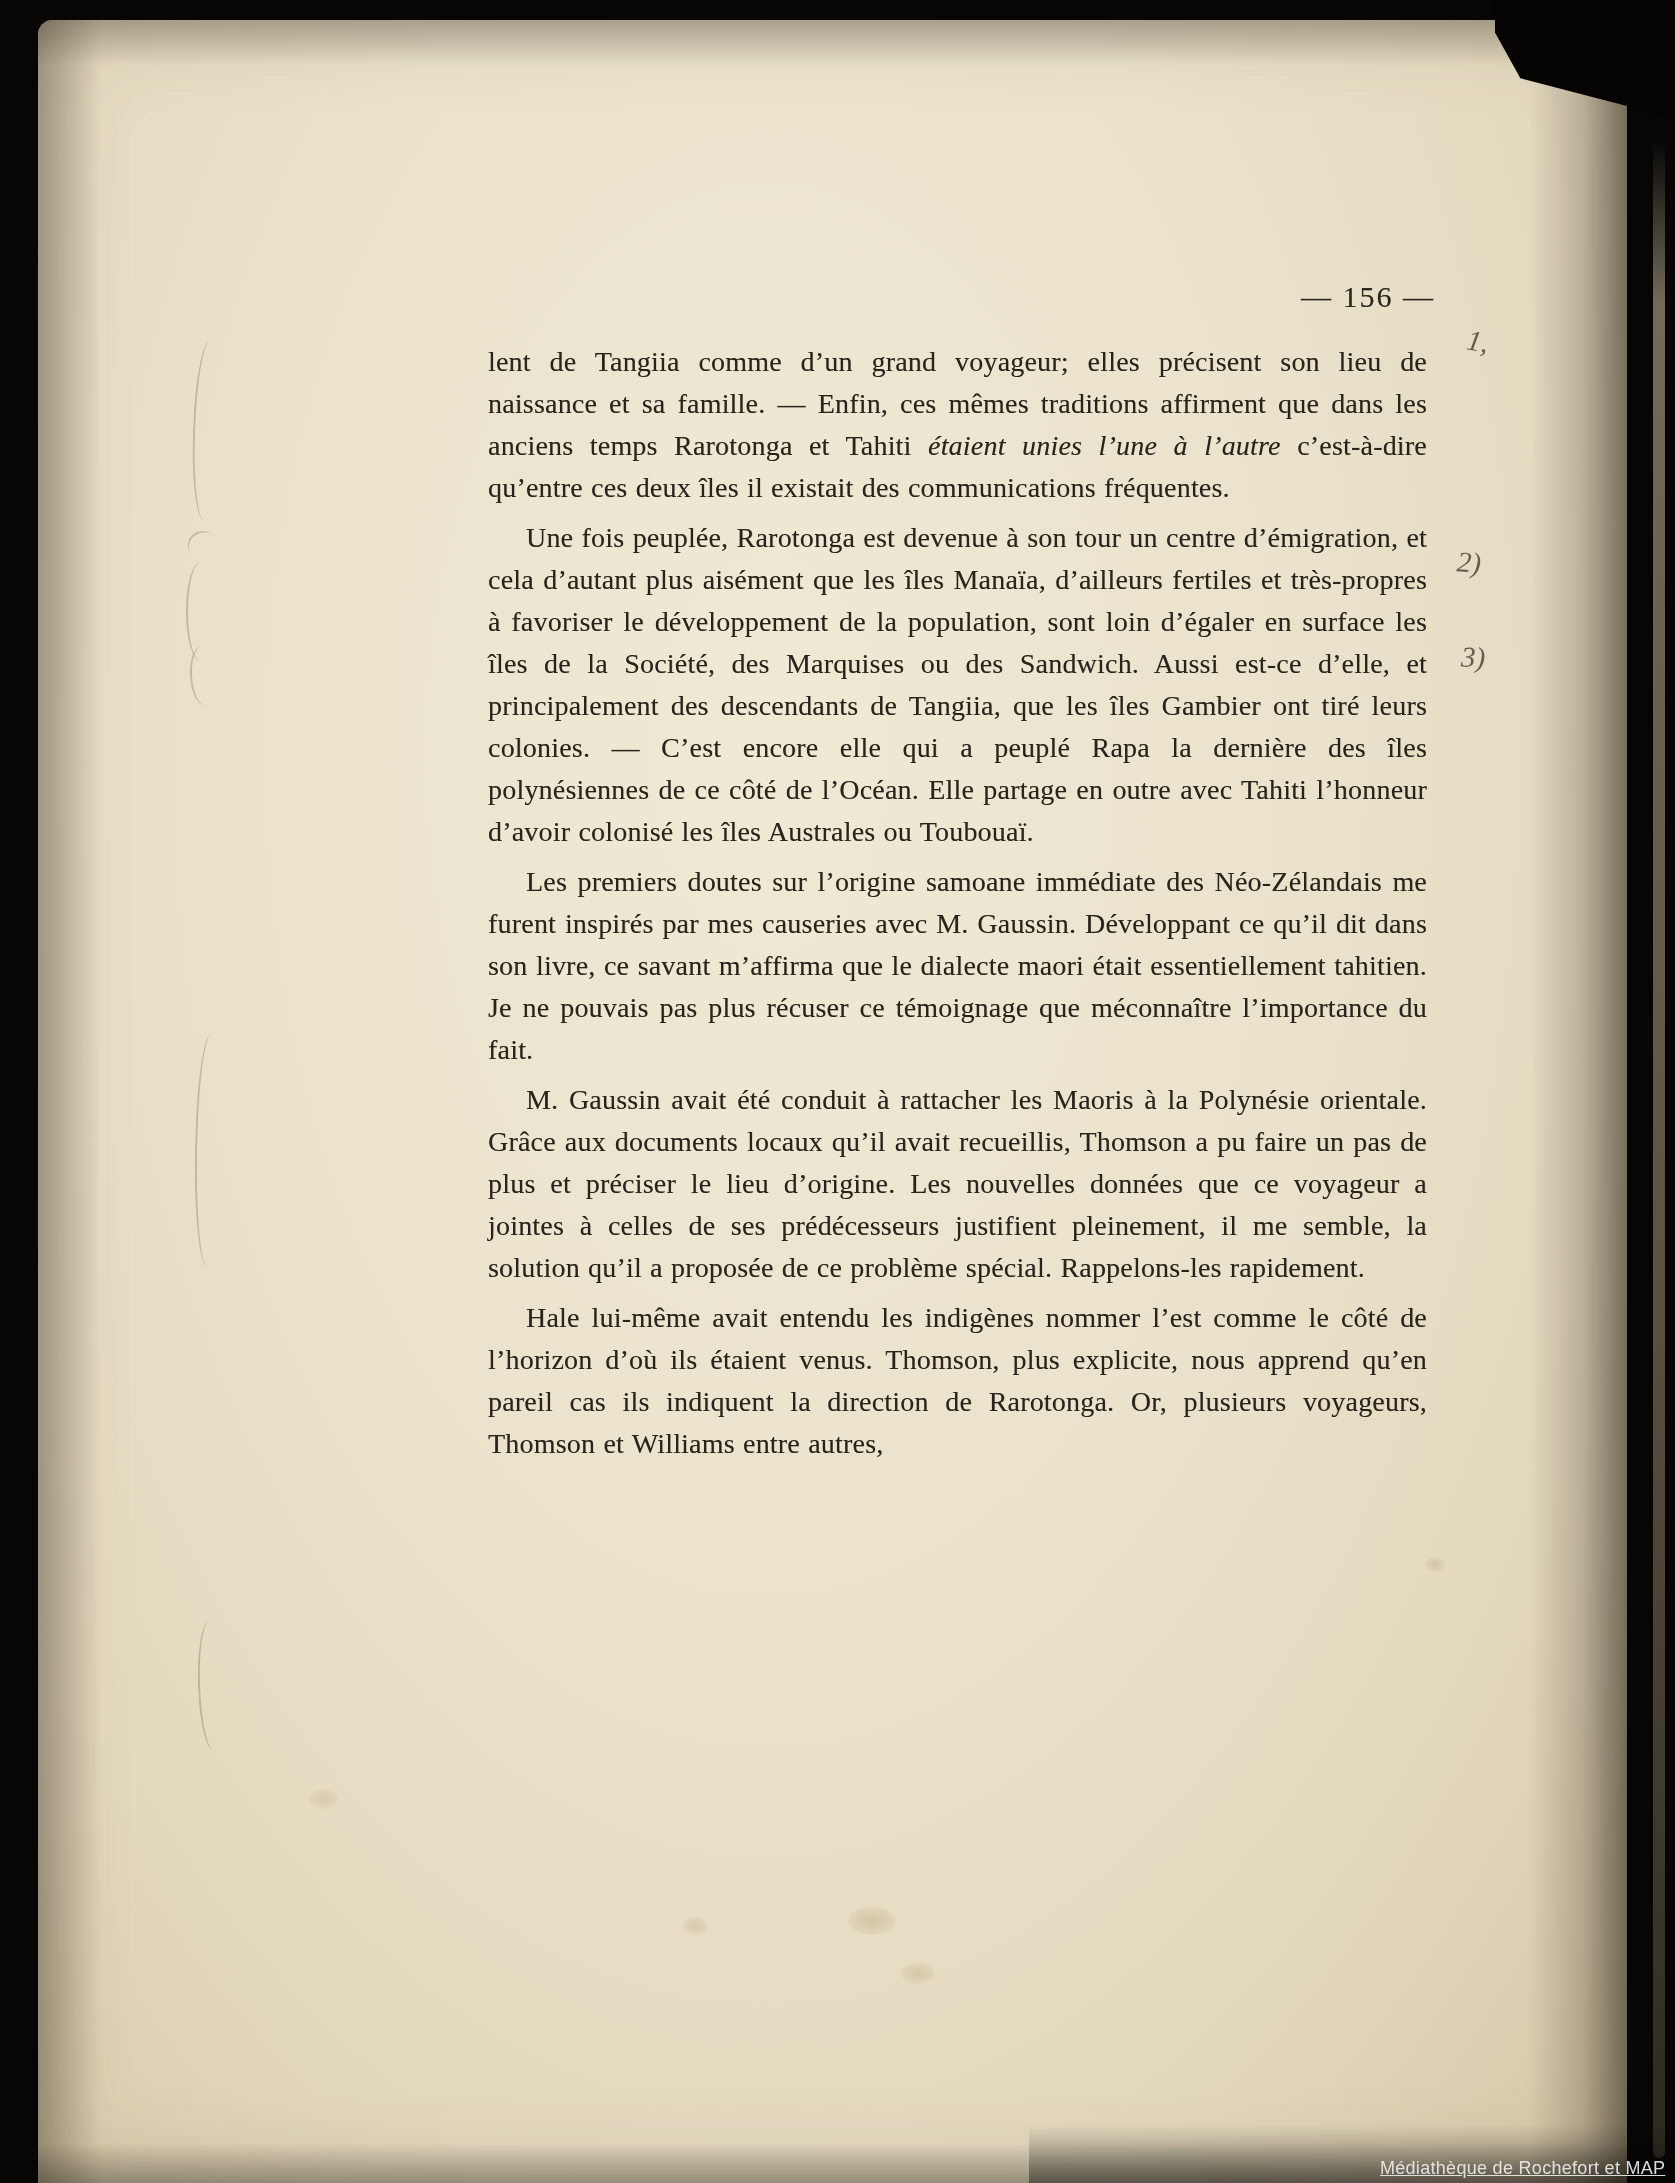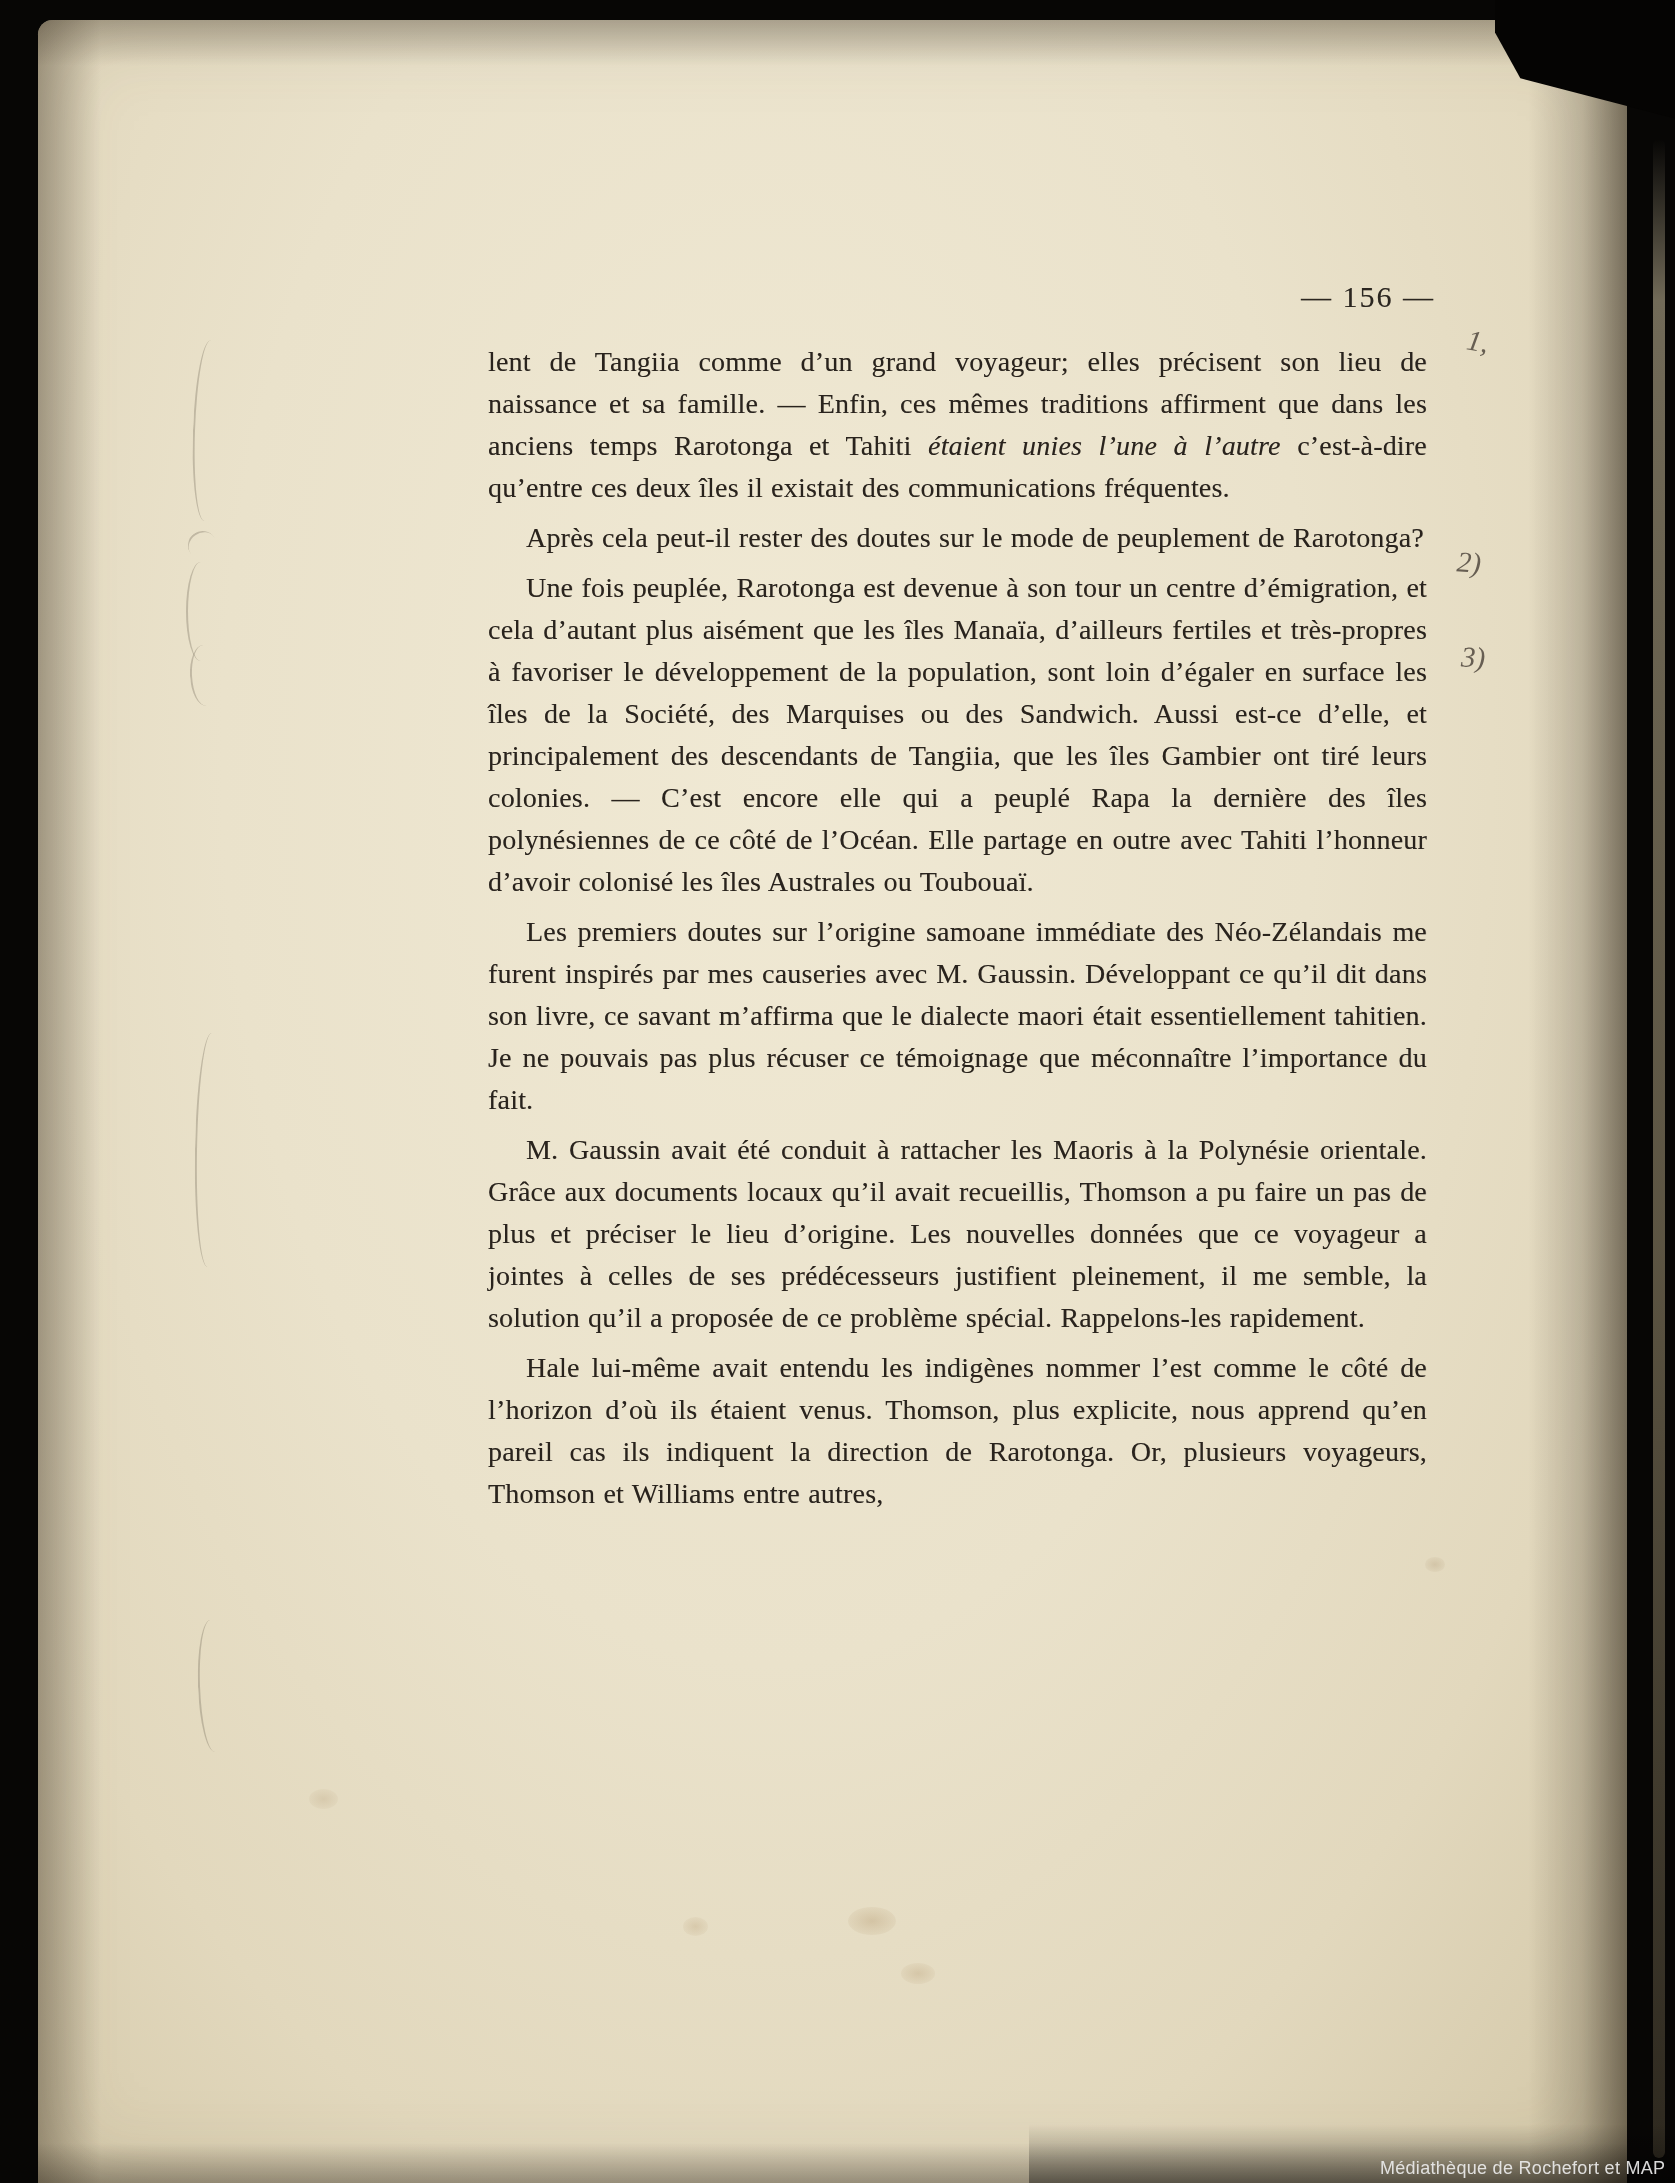--- a/index.html
+++ b/index.html
@@ -152,37 +152,37 @@
     z-index: 9;
   }
   .watermark {
     position: absolute;
     right: 10.6px; bottom: 4px;
     font-family: "Liberation Sans", sans-serif;
     font-size: 18px;
     letter-spacing: 0.3px;
     color: rgba(236,236,236,0.92);
     z-index: 10;
+    text-decoration: underline;
   }
 </style>
 </head>
 <body>
 
 <div class="page">
   <div class="edge-left"></div>
   <div class="edge-right"></div>
   <div class="edge-top"></div>
   <div class="edge-bottom"></div>
 </div>
 
 <div class="page-number">— 156 —</div>
 
 <div class="text-block">
   <p class="para no-indent"><span>lent de Tangiia comme d’un grand voyageur; elles précisent son lieu de naissance et sa famille. — Enfin, ces mêmes traditions affirment que dans les anciens temps Rarotonga et Tahiti </span><em>étaient unies l’une à l’autre</em><span> c’est-à-dire qu’entre ces deux îles il existait des communications fréquentes.</span></p>
-  <p class="para">Après cela peut-il rester des doutes sur le mode de peuplement de Rarotonga?</p>
   <p class="para">Une fois peuplée, Rarotonga est devenue à son tour un centre d’émigration, et cela d’autant plus aisément que les îles Manaïa, d’ailleurs fertiles et très-propres à favoriser le développement de la population, sont loin d’égaler en surface les îles de la Société, des Marquises ou des Sandwich. Aussi est-ce d’elle, et principalement des descendants de Tangiia, que les îles Gambier ont tiré leurs colonies. — C’est encore elle qui a peuplé Rapa la dernière des îles polynésiennes de ce côté de l’Océan. Elle partage en outre avec Tahiti l’honneur d’avoir colonisé les îles Australes ou Toubouaï.</p>
   <p class="para">Les premiers doutes sur l’origine samoane immédiate des Néo-Zélandais me furent inspirés par mes causeries avec M. Gaussin. Développant ce qu’il dit dans son livre, ce savant m’affirma que le dialecte maori était essentiellement tahitien. Je ne pouvais pas plus récuser ce témoignage que méconnaître l’importance du fait.</p>
   <p class="para">M. Gaussin avait été conduit à rattacher les Maoris à la Polynésie orientale. Grâce aux documents locaux qu’il avait recueillis, Thomson a pu faire un pas de plus et préciser le lieu d’origine. Les nouvelles données que ce voyageur a jointes à celles de ses prédécesseurs justifient pleinement, il me semble, la solution qu’il a proposée de ce problème spécial. Rappelons-les rapidement.</p>
   <p class="para">Hale lui-même avait entendu les indigènes nommer l’est comme le côté de l’horizon d’où ils étaient venus. Thomson, plus explicite, nous apprend qu’en pareil cas ils indiquent la direction de Rarotonga. Or, plusieurs voyageurs, Thomson et Williams entre autres,</p>
 </div>
 
 <div class="annotation ann-1">1,</div>
 <div class="annotation ann-2">2)</div>
 <div class="annotation ann-3">3)</div>
 

